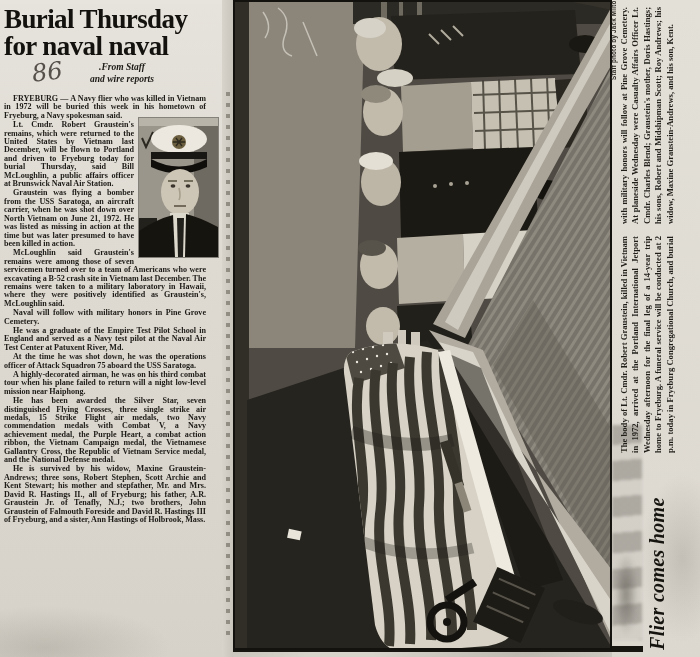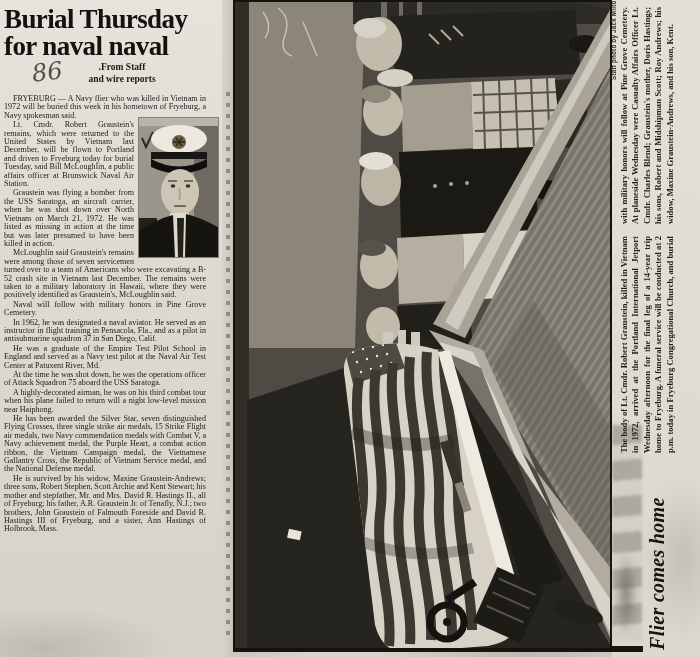--- a/index.html
+++ b/index.html
@@ -13,25 +13,25 @@
   .article{position:absolute;left:0;top:4px;width:222px;height:657px;padding:2px 0 0 4px;box-sizing:border-box;
     background:radial-gradient(ellipse 180px 60px at 20% 98%, rgba(120,114,104,.25), transparent 70%),
     linear-gradient(#e6e3dc 0%,#dedad2 40%,#d6d2c9 100%);}
   .headline{margin:0;width:214px;font-family:"Liberation Serif",serif;font-weight:bold;
     font-size:27px;line-height:27px;letter-spacing:-0.6px;color:#14120e;}
   .headline span{display:block;}
   .byline-wrap{position:relative;height:28px;margin-top:2px;}
   .handwritten{position:absolute;left:28px;top:-4px;font-family:"DejaVu Serif",serif;font-style:italic;
     font-size:24px;color:#55504a;transform:rotate(-7deg);}
   .byline{margin-left:60px;width:116px;text-align:center;font-weight:bold;
-    font-size:9.5px;line-height:11.5px;color:#1b1915;}
+    font-size:9.5px;line-height:11.5px;color:#1b1915;font-style:italic;}
   .byline span{display:block;}
   .body-text{margin-top:5px;width:214px;color:#1d1b17;}
   .body-text p{margin:0 12px 1px 0;text-indent:9px;text-align:justify;
-    font-weight:normal;font-size:8.1px;line-height:8.4px;word-spacing:-0.2px;}
+    font-weight:bold;font-size:8.1px;line-height:8.4px;word-spacing:-0.2px;}
   .portrait{float:right;width:79px;height:139px;margin:-3px 0 3px 5px;
     outline:1px solid rgba(40,38,32,.5);}
   .portrait svg{display:block;}
 
   
   .edge-strip{position:absolute;left:222px;top:0;width:11px;height:657px;
     background:linear-gradient(90deg,#d8d4cc,#c9c5bc);}
   .edge-dashes{position:absolute;left:4px;top:92px;width:4px;height:548px;opacity:.5;
     background:repeating-linear-gradient(180deg,#554f44 0 4px,transparent 4px 11px);}
 
@@ -100,25 +100,24 @@
         <path d="M29,63 h9 M45,63 h9" stroke="#55503f" stroke-width="1.4"></path>
         <path d="M40,70 q2,8 0,12" stroke="#a79e8c" stroke-width="1.6" fill="none"></path>
         <path d="M35,88 h12" stroke="#6b6152" stroke-width="1.8"></path>
         <rect x="31" y="95" width="19" height="44" fill="#ded9cd"></rect>
         <path d="M0,139 L0,113 Q18,101 34,97 L36,139 Z" fill="#16140f"></path>
         <path d="M79,139 L79,109 Q60,99 47,96 L46,139 Z" fill="#16140f"></path>
         <polygon points="38,100 45,100 44,139 39,139" fill="#23211c"></polygon>
       </svg>
         </span>
 
-      <p>Lt. Cmdr. Robert Graustein's remains, which were returned to the United States by Vietnam last December, will be flown to Portland and driven to Fryeburg today for burial Tuesday, said Bill McLoughlin, a public affairs officer at Brunswick Naval Air Station.</p>
-      <p>Graustein was flying a bomber from the USS Saratoga, an aircraft carrier, when he was shot down over North Vietnam on March 21, 1972. He was listed as missing in action at the time but was later presumed to have been killed in action.</p>
+      <p>Lt. Cmdr. Robert Graustein's remains, which were returned to the United States by Vietnam last December, will be flown to Portland and driven to Fryeburg today for burial Thursday, said Bill McLoughlin, a public affairs officer at Brunswick Naval Air Station.</p>
+      <p>Graustein was flying a bomber from the USS Saratoga, an aircraft carrier, when he was shot down over North Vietnam on June 21, 1972. He was listed as missing in action at the time but was later presumed to have been killed in action.</p>
       <p>McLoughlin said Graustein's remains were among those of seven servicemen turned over to a team of Americans who were excavating a B-52 crash site in Vietnam last December. The remains were taken to a military laboratory in Hawaii, where they were positively identified as Graustein's, McLoughlin said.</p>
       <p>Naval will follow with military honors in Pine Grove Cemetery.</p>
-      <p>In 1962, he was designated a naval aviator. He served as an instructor in flight training in Pensacola, Fla., and as a pilot in antisubmarine squadron 37 in San Diego, Calif.</p>
       <p>He was a graduate of the Empire Test Pilot School in England and served as a Navy test pilot at the Naval Air Test Center at Patuxent River, Md.</p>
       <p>At the time he was shot down, he was the operations officer of Attack Squadron 75 aboard the USS Saratoga.</p>
       <p>A highly-decorated airman, he was on his third combat tour when his plane failed to return will a night low-level mission near Haiphong.</p>
       <p>He has been awarded the Silver Star, seven distinguished Flying Crosses, three single strike air medals, 15 Strike Flight air medals, two Navy commendation medals with Combat V, a Navy achievement medal, the Purple Heart, a combat action ribbon, the Vietnam Campaign medal, the Vietnamese Gallantry Cross, the Republic of Vietnam Service medal, and the National Defense medal.</p>
       <p>He is survived by his widow, Maxine Graustein-Andrews; three sons, Robert Stephen, Scott Archie and Kent Stewart; his mother and stepfather, Mr. and Mrs. David R. Hastings II., all of Fryeburg; his father, A.R. Graustein Jr. of Tenafly, N.J.; two brothers, John Graustein of Falmouth Foreside and David R. Hastings III of Fryeburg, and a sister, Ann Hastings of Holbrook, Mass.</p>
     </div>
   </section>
 
   <div class="edge-strip">
     <div class="edge-dashes"></div>

